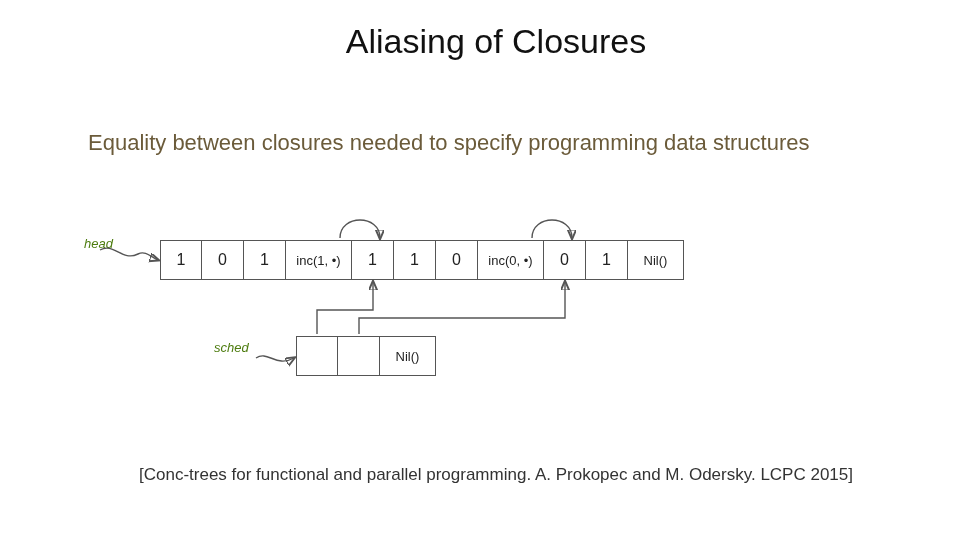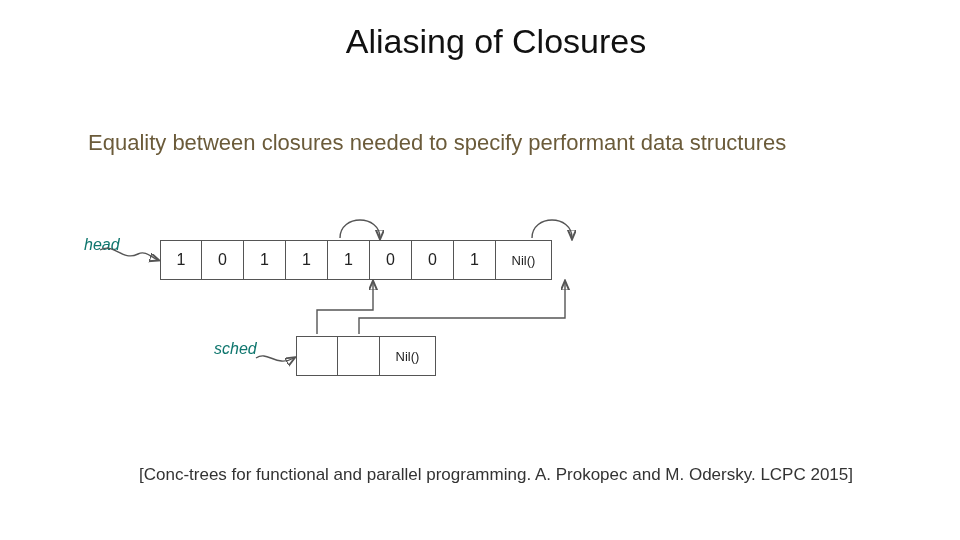--- a/index.html
+++ b/index.html
@@ -5,43 +5,45 @@
   html,body{margin:0;padding:0;width:960px;height:540px;background:#fff;font-family:Arial,Helvetica,sans-serif;color:#222;}
   .slide{position:relative;width:960px;height:380px;padding-left:32px;}
   .title{position:absolute;left:0;right:0;top:22px;text-align:center;font-size:34px;font-weight:400;color:#111;}
   .subtitle{position:absolute;left:88px;top:130px;font-size:22px;color:#6b5b3a;}
   .citation{position:absolute;left:0;right:0;top:465px;text-align:center;font-size:17px;color:#333;}
   .diagram{position:absolute;left:80px;top:210px;width:820px;height:200px;}
   .row{position:absolute;display:flex;}
   .cell{height:40px;display:flex;align-items:center;justify-content:center;border:1px solid #555;box-sizing:border-box;font-size:14px;background:#fff;}
   .cell.num{width:42px;font-size:16px;}
   .cell.fn{font-size:13px;padding:0 6px;}
-  .lbl{position:absolute;font-style:italic;font-size:16px;color:#0f766e;}
+  .lbl{position:absolute;font-style:italic;font-size:13px;color:#4d7c0f;}
   svg.arrows{position:absolute;left:0;top:0;width:820px;height:200px;overflow:visible;}
   svg.arrows path,svg.arrows line{stroke:#555;stroke-width:1.4;fill:none;}
   .arrowhead{fill:#555;}
 </style>
 </head>
 <body>
 
 <div class="slide">
   <div class="title">Aliasing of Closures</div>
-  <div class="subtitle">Equality between closures needed to specify performant data structures</div>
+  <div class="subtitle">Equality between closures needed to specify programming data structures</div>
 
   <div class="diagram">
     <div class="lbl" style="left:4px;top:26px;">head</div>
     <div class="lbl" style="left:134px;top:130px;font-style:italic;">sched</div>
 
     <div id="top-row" class="row" style="left:80px;top:30px;">
         <div class="cell num" style="width: 42px;">1</div>
         <div class="cell num" style="width: 42px; border-left: none;">0</div>
         <div class="cell num" style="width: 42px; border-left: none;">1</div>
+        <div class="cell fn" style="width: 66px; border-left: none;">inc(1, •)</div>
         <div class="cell num" style="width: 42px; border-left: none;">1</div>
         <div class="cell num" style="width: 42px; border-left: none;">1</div>
         <div class="cell num" style="width: 42px; border-left: none;">0</div>
+        <div class="cell fn" style="width: 66px; border-left: none;">inc(0, •)</div>
         <div class="cell num" style="width: 42px; border-left: none;">0</div>
         <div class="cell num" style="width: 42px; border-left: none;">1</div>
         <div class="cell fn" style="width: 56px; border-left: none;">Nil()</div>
       </div>
 
     <div id="bottom-row" class="row" style="left:216px;top:126px;">
         <div class="cell num" style="width: 42px;"></div>
         <div class="cell num" style="width: 42px; border-left: none;"></div>
         <div class="cell fn" style="width: 56px; border-left: none;">Nil()</div>
       </div>

